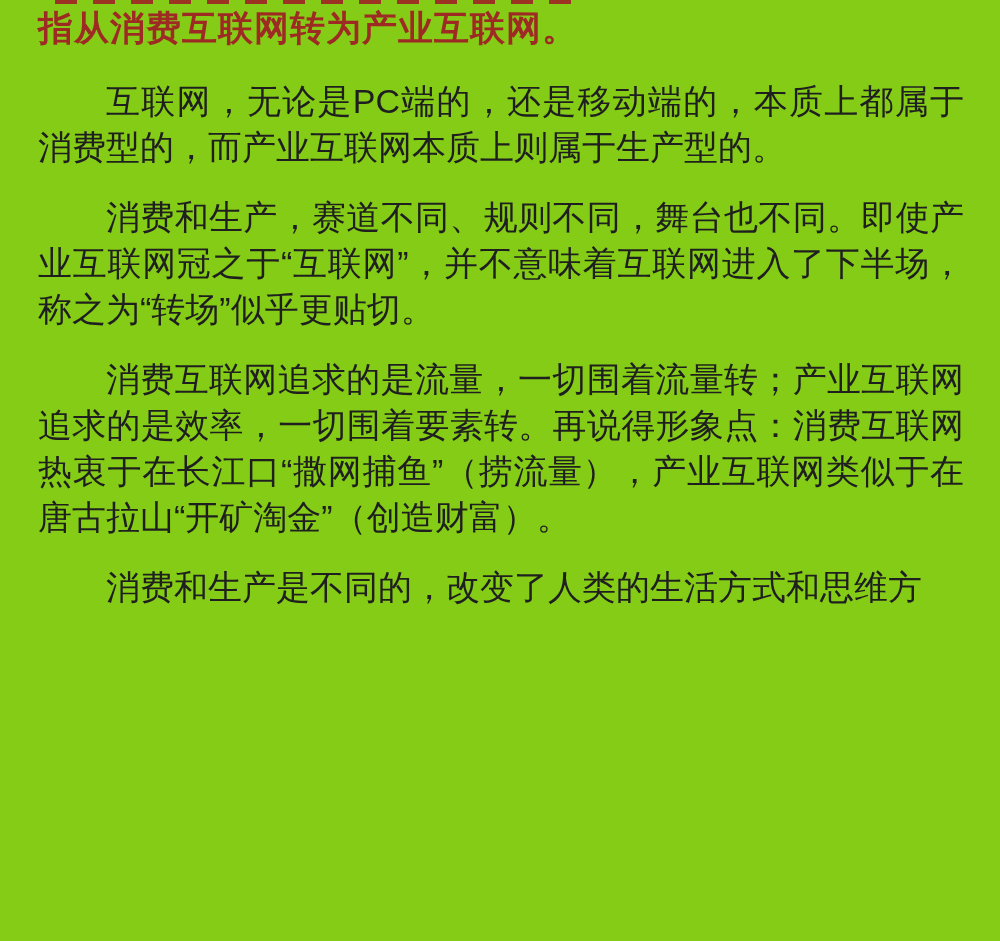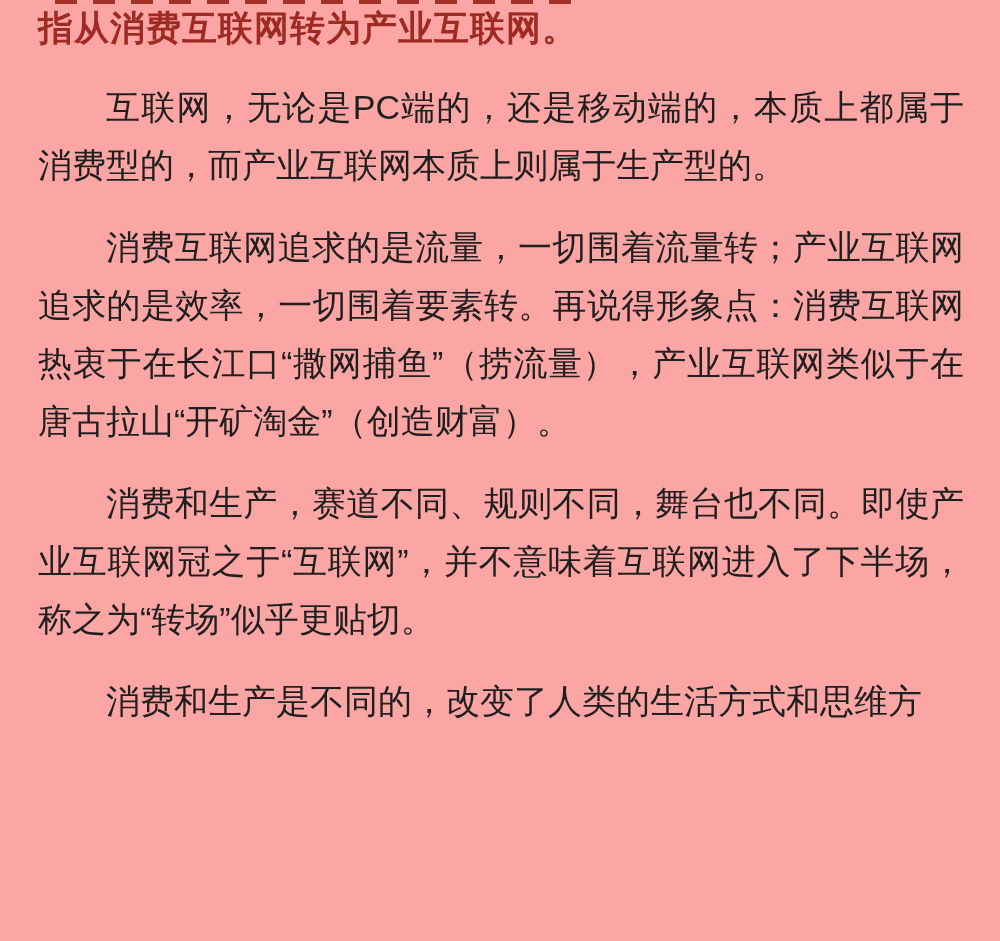--- a/index.html
+++ b/index.html
@@ -43,43 +43,43 @@
     line-height: 40px;
     font-weight: bold;
     letter-spacing: 1px;
     color: var(--accent, #9e2b23);
     white-space: nowrap;
   }
 
   .para {
     margin: 0 0 24px 0;
     font-size: 34px;
-    line-height: 58px;
+    line-height: 46px;
     color: #1f1f1f;
     text-align: justify;
     text-indent: 68px;
     word-break: break-all;
     overflow-wrap: break-word;
   }
   .para:last-child { margin-bottom: 0; }
 </style>
 </head>
 <body>
 
-<div class="page" style="background: #fca5a5;">
+<div class="page" style="background: #84cc16;">
 
   <div class="clipped-remnant"></div>
 
   <div class="content">
 
     <h2 class="heading">指从消费互联网转为产业互联网。</h2>
 
     <p class="para" style="color: rgb(31, 31, 31);">互联网，无论是PC端的，还是移动端的，本质上都属于消费型的，而产业互联网本质上则属于生产型的。</p>
 
 
+    <p class="para" style="color: rgb(31, 31, 31);">消费和生产，赛道不同、规则不同，舞台也不同。即使产业互联网冠之于“互联网”，并不意味着互联网进入了下半场，称之为“转场”似乎更贴切。</p>
+
     <p class="para" style="color: rgb(31, 31, 31);">消费互联网追求的是流量，一切围着流量转；产业互联网追求的是效率，一切围着要素转。再说得形象点：消费互联网热衷于在长江口“撒网捕鱼”（捞流量），产业互联网类似于在唐古拉山“开矿淘金”（创造财富）。</p>
-
-    <p class="para" style="color: rgb(31, 31, 31);">消费和生产，赛道不同、规则不同，舞台也不同。即使产业互联网冠之于“互联网”，并不意味着互联网进入了下半场，称之为“转场”似乎更贴切。</p>
 
     <p class="para" style="color: rgb(31, 31, 31);">消费和生产是不同的，改变了人类的生活方式和思维方</p>
 
   </div>
 </div>
 
 </body></html>

